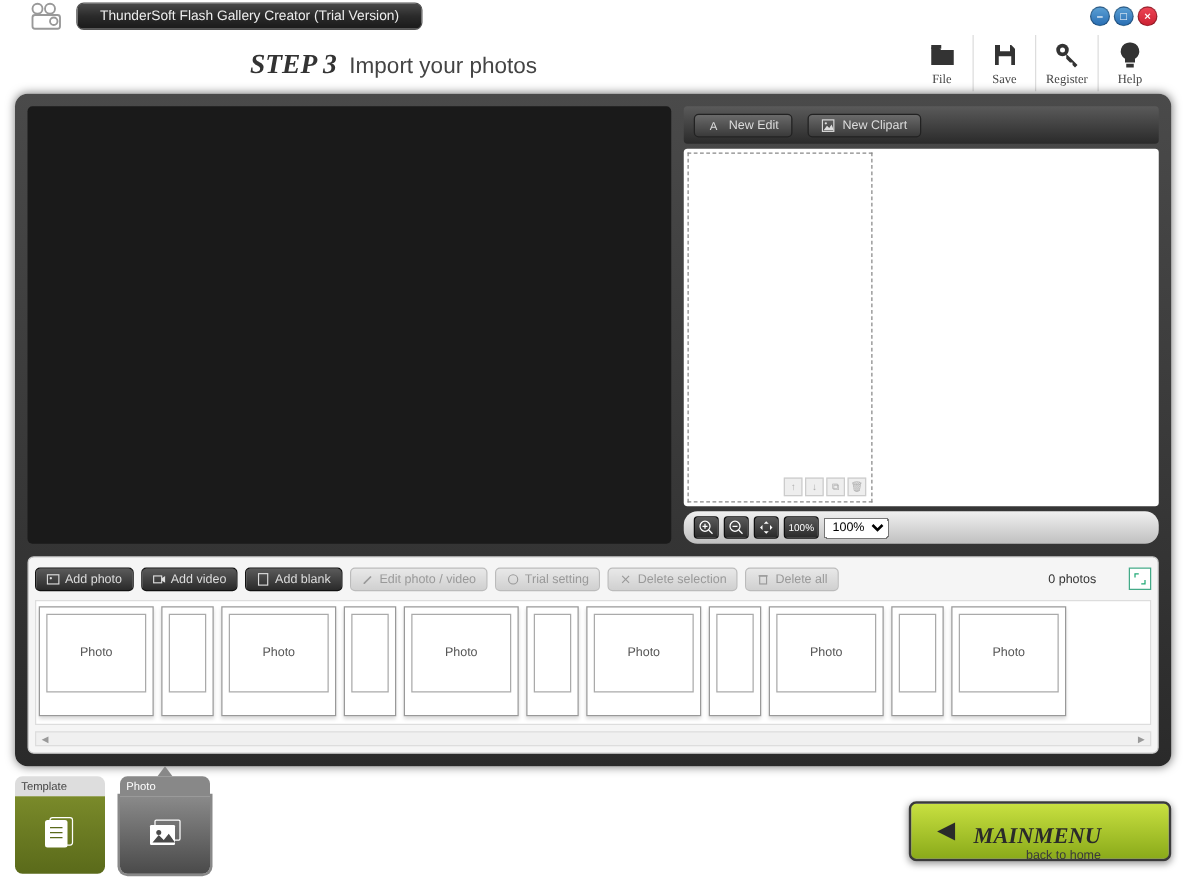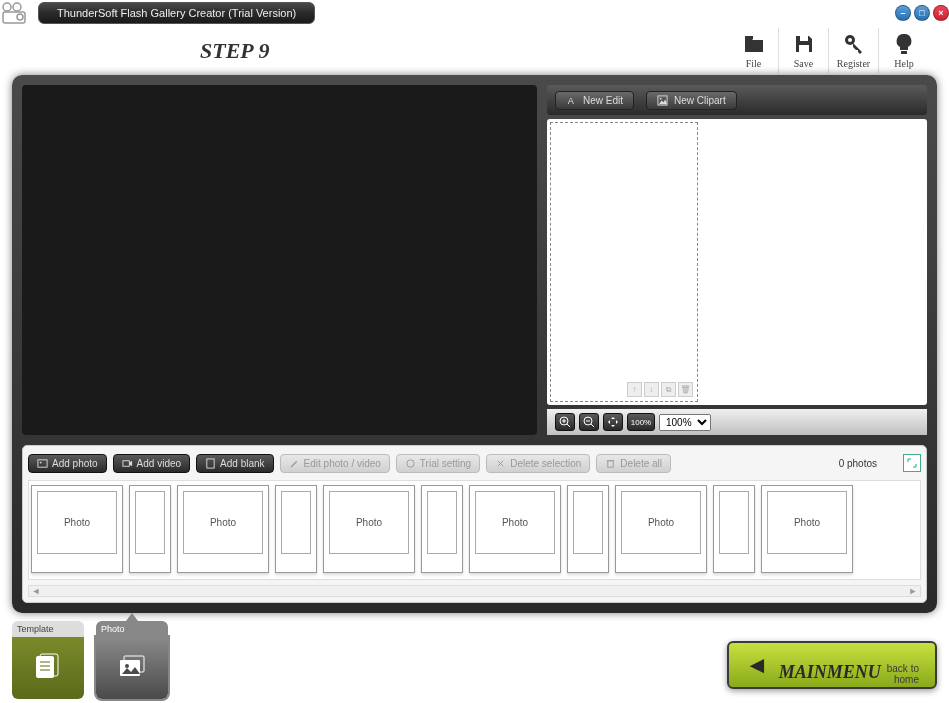--- a/index.html
+++ b/index.html
@@ -14,21 +14,21 @@
 .main-window {
   width: 100%;
   height: 100%;
   display: flex;
   flex-direction: column;
 }
 .title-bar {
   height: 30px;
   display: flex;
   align-items: center;
-  padding: 0 0;
+  padding: 0 23px;
 }
 .app-icon {
   width: 28px;
   height: 24px;
   color: #999;
   margin-right: 10px;
 }
 .title-box {
   background: linear-gradient(to bottom, #4a4a4a 0%, #2a2a2a 50%, #1a1a1a 100%);
   border: 1px solid #555;
@@ -152,21 +152,21 @@
   position: absolute;
   bottom: 4px;
   right: 4px;
   display: flex;
   gap: 2px;
 }
 .mini-btn { width: 15px; height: 15px; background: #eee; border: 1px solid #ccc; font-size: 8px; display:flex; align-items:center; justify-content:center; color:#aaa; }
 .zoom-bar {
   height: 26px;
   background: linear-gradient(to bottom, #f0f0f0, #c0c0c0);
-  border-radius: 0;
+  border-radius: 11px;
   display: flex;
   align-items: center;
   padding: 0 8px;
   gap: 4px;
 }
 .zoom-btn {
   width: 20px;
   height: 18px;
   background: linear-gradient(to bottom, #5a5a5a, #2a2a2a);
   border: 1px solid #111;
@@ -311,21 +311,21 @@
   background: linear-gradient(to bottom, #c8e040, #8aaa1a);
   border: 2px solid #3a3a3a;
   border-radius: 6px;
   display: flex;
   align-items: center;
   padding: 0 16px;
   cursor: pointer;
   box-shadow: 0 2px 6px rgba(0,0,0,0.4);
 }
 .mainmenu-arrow { color: #2a2a2a; font-size: 24px; margin-right: 10px; }
-.mainmenu-text { display: flex; flex-direction: row; line-height: 1.1; margin-top: 18px; }
+.mainmenu-text { display: flex; flex-direction: column; line-height: 1.1; margin-top: 18px; }
 .mainmenu-title { font-family: Georgia, serif; font-style: italic; font-size: 18px; font-weight: bold; color: #2a2a2a; }
 .mainmenu-sub { font-size: 10px; color: #3a3a3a; text-align: right; }
 .sicon { width: 11px; height: 11px; }
 </style>
 </head>
 <body>
 
 <div class="main-window">
   <div class="title-bar">
     <svg class="app-icon" viewBox="0 0 28 24">
@@ -337,21 +337,22 @@
     <div class="title-box">ThunderSoft Flash Gallery Creator (Trial Version)</div>
     <div class="window-controls">
       <div class="win-btn win-min">–</div>
       <div class="win-btn win-max">□</div>
       <div class="win-btn win-close">×</div>
     </div>
   </div>
 
   <div class="top-area">
     <div class="step-heading">
-      <span class="step-num">STEP 9</span>
+      <span class="step-num">STEP 3</span>
+      <span class="step-text">Import your photos</span>
     </div>
     <div class="toolbar-buttons">
       <div class="tb-btn">
         <svg class="tb-btn-icon" viewBox="0 0 24 24">
             <path d="M3 6h6l2 2h10v12H3z" fill="currentColor"></path>
             <rect x="3" y="4" width="8" height="3" fill="currentColor"></rect>
           </svg>
         <span class="tb-btn-label">File</span>
       </div>
       <div class="tb-btn">

